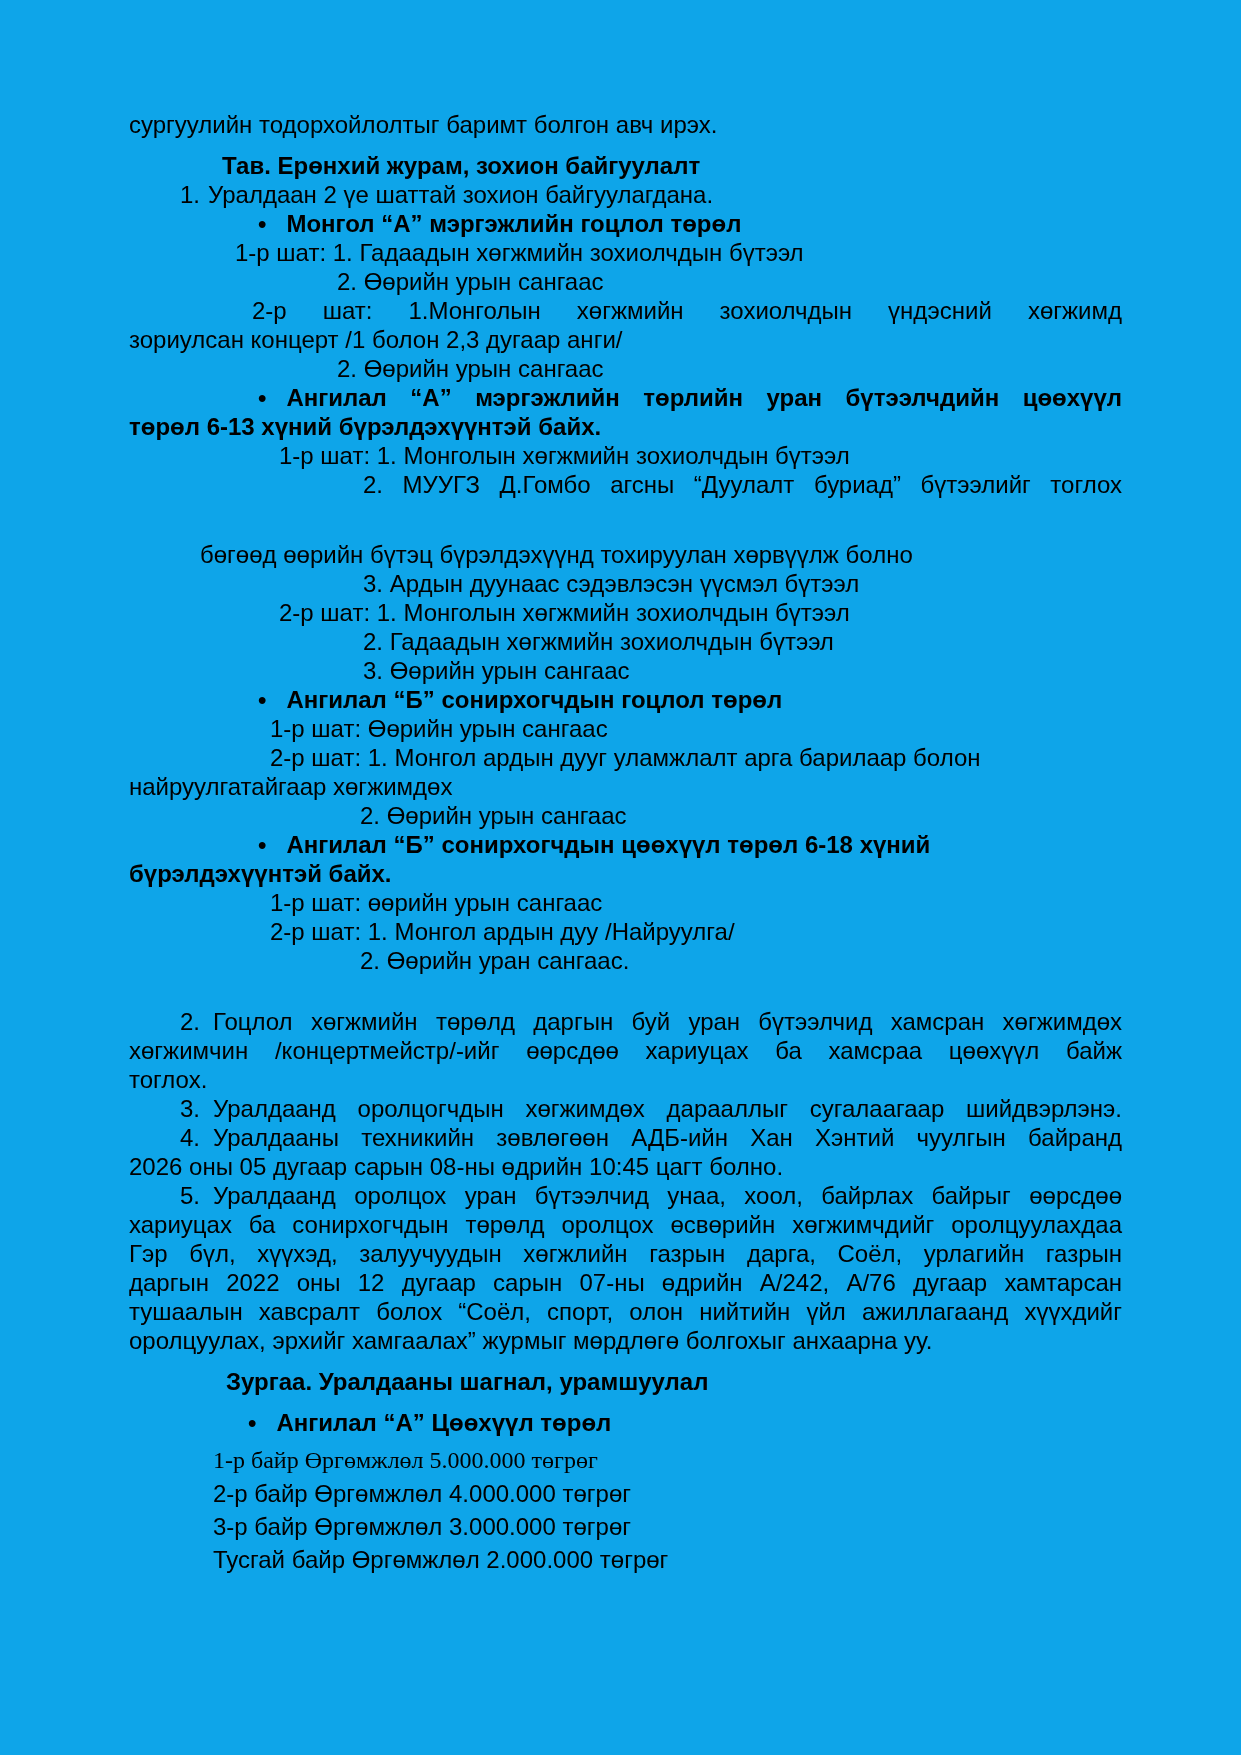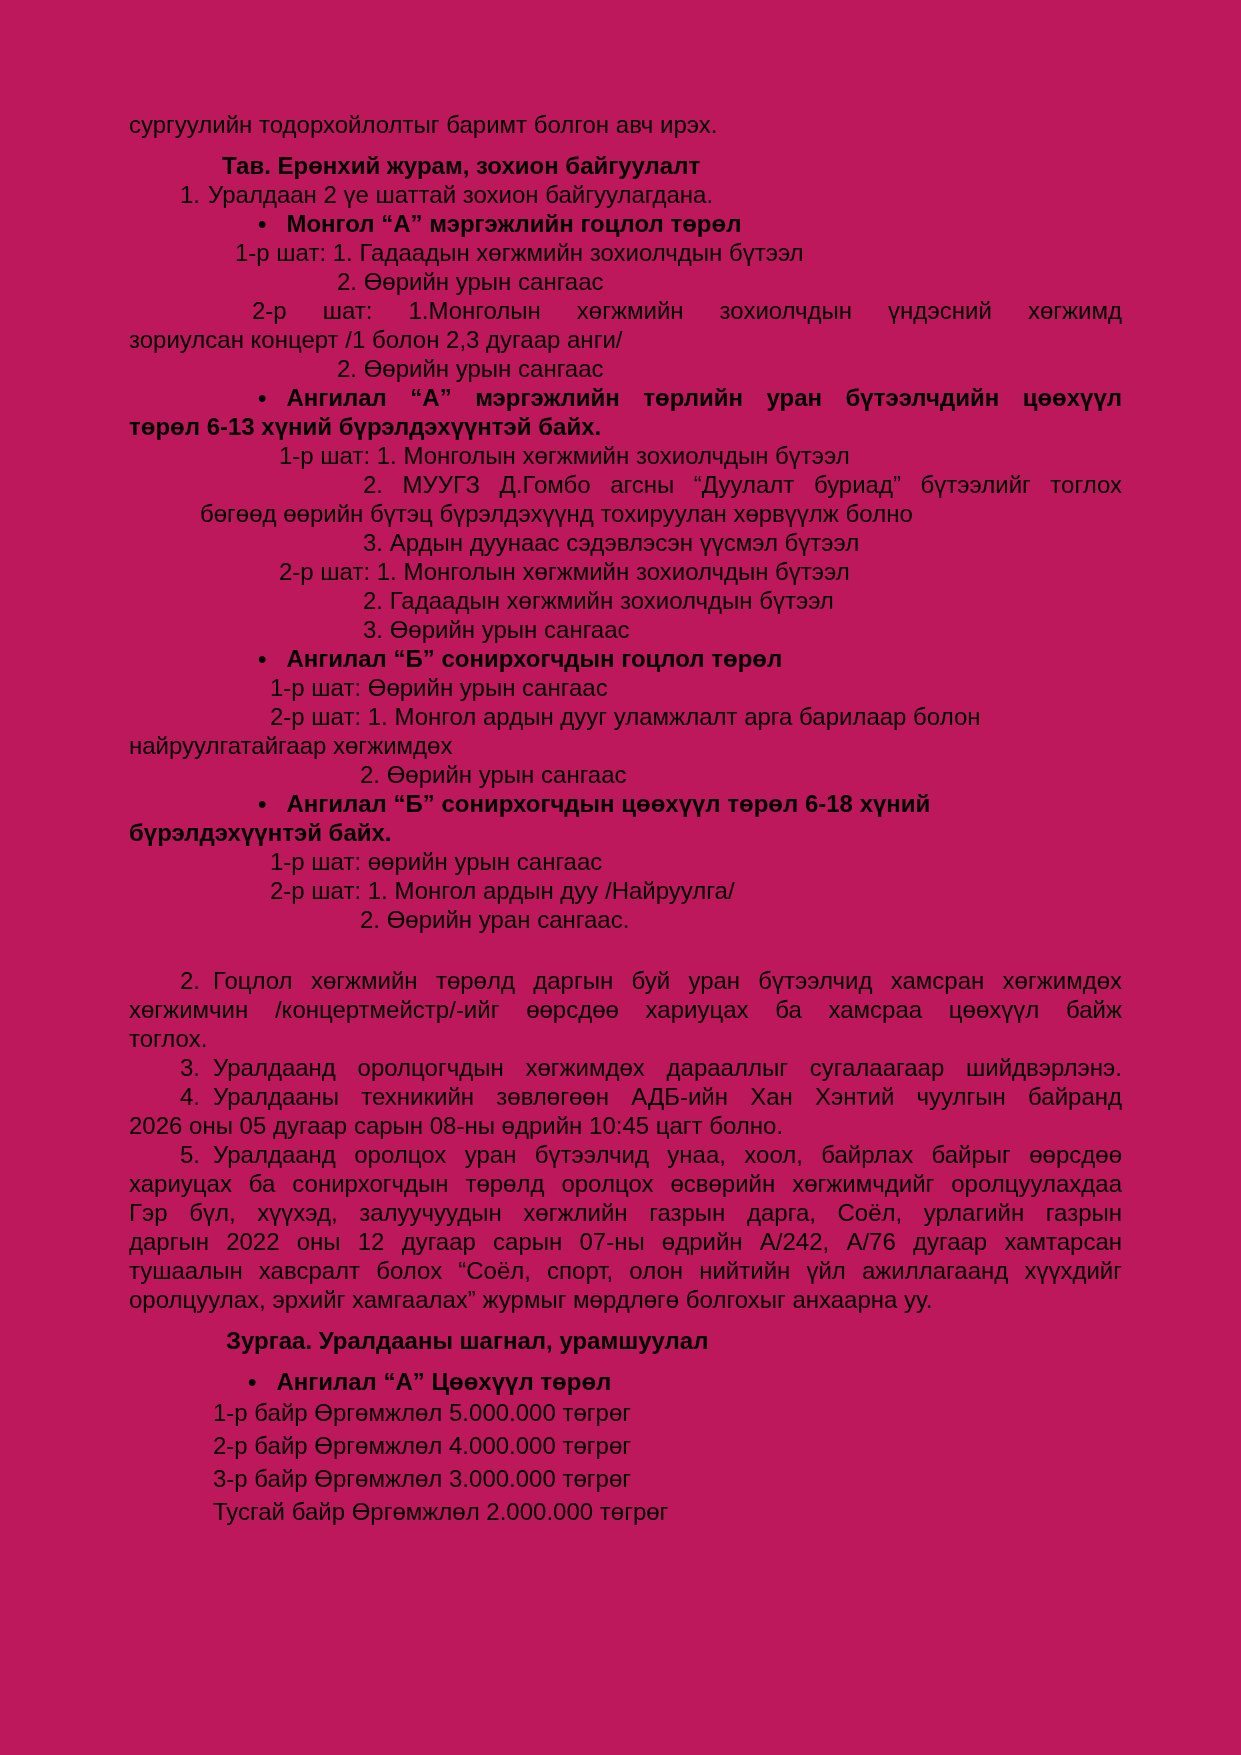--- a/index.html
+++ b/index.html
@@ -1,48 +1,48 @@
 <!DOCTYPE html>
 <html><head>
 <meta charset="utf-8">
 <style>
   html,body{margin:0;padding:0;background:#808080;}
   .page{
     position:relative;
     width:1241px;height:1755px;
-    background:#be185d;
+    background:#0ea5e9;
     color:#000000;
     box-sizing:border-box;
     padding:110px 119px 14px 129px;
     overflow:hidden;
     font-family:"Liberation Sans","DejaVu Sans",sans-serif;
     font-size:24px;
     line-height:29px;
   }
   .ln{margin:0;}
   .b{font-weight:bold;}
   .js{text-align:justify;text-align-last:justify;}
   .prize{line-height:33px;}
   
   .p51{padding-left:51px;}
-  .p71{padding-left:71px;}
+  .p71{padding-left:71px;margin-top:41px;}
   .p84{padding-left:84px;}
   .p93{padding-left:93px;}
   .p97{padding-left:97px;}
   .p106{padding-left:106px;}
   .p119{padding-left:119px;}
   .p123{padding-left:123px;}
   .p129{padding-left:129px;}
   .p141{padding-left:141px;}
   .p150{padding-left:150px;}
   .p208{padding-left:208px;}
   .p231{padding-left:231px;}
   .p234{padding-left:234px;}
   
-  .mt4{margin-top:0;}
+  .mt4{margin-top:7px;font-family:Liberation Serif, serif;}
   .mt29{margin-top:12px;}
   .mt32{margin-top:32px;}
   
   .mk8{margin-right:8px;}
   .mk13{margin-right:13px;}
   .bul{margin-right:20px;}
 </style>
 </head>
 <body>
 

